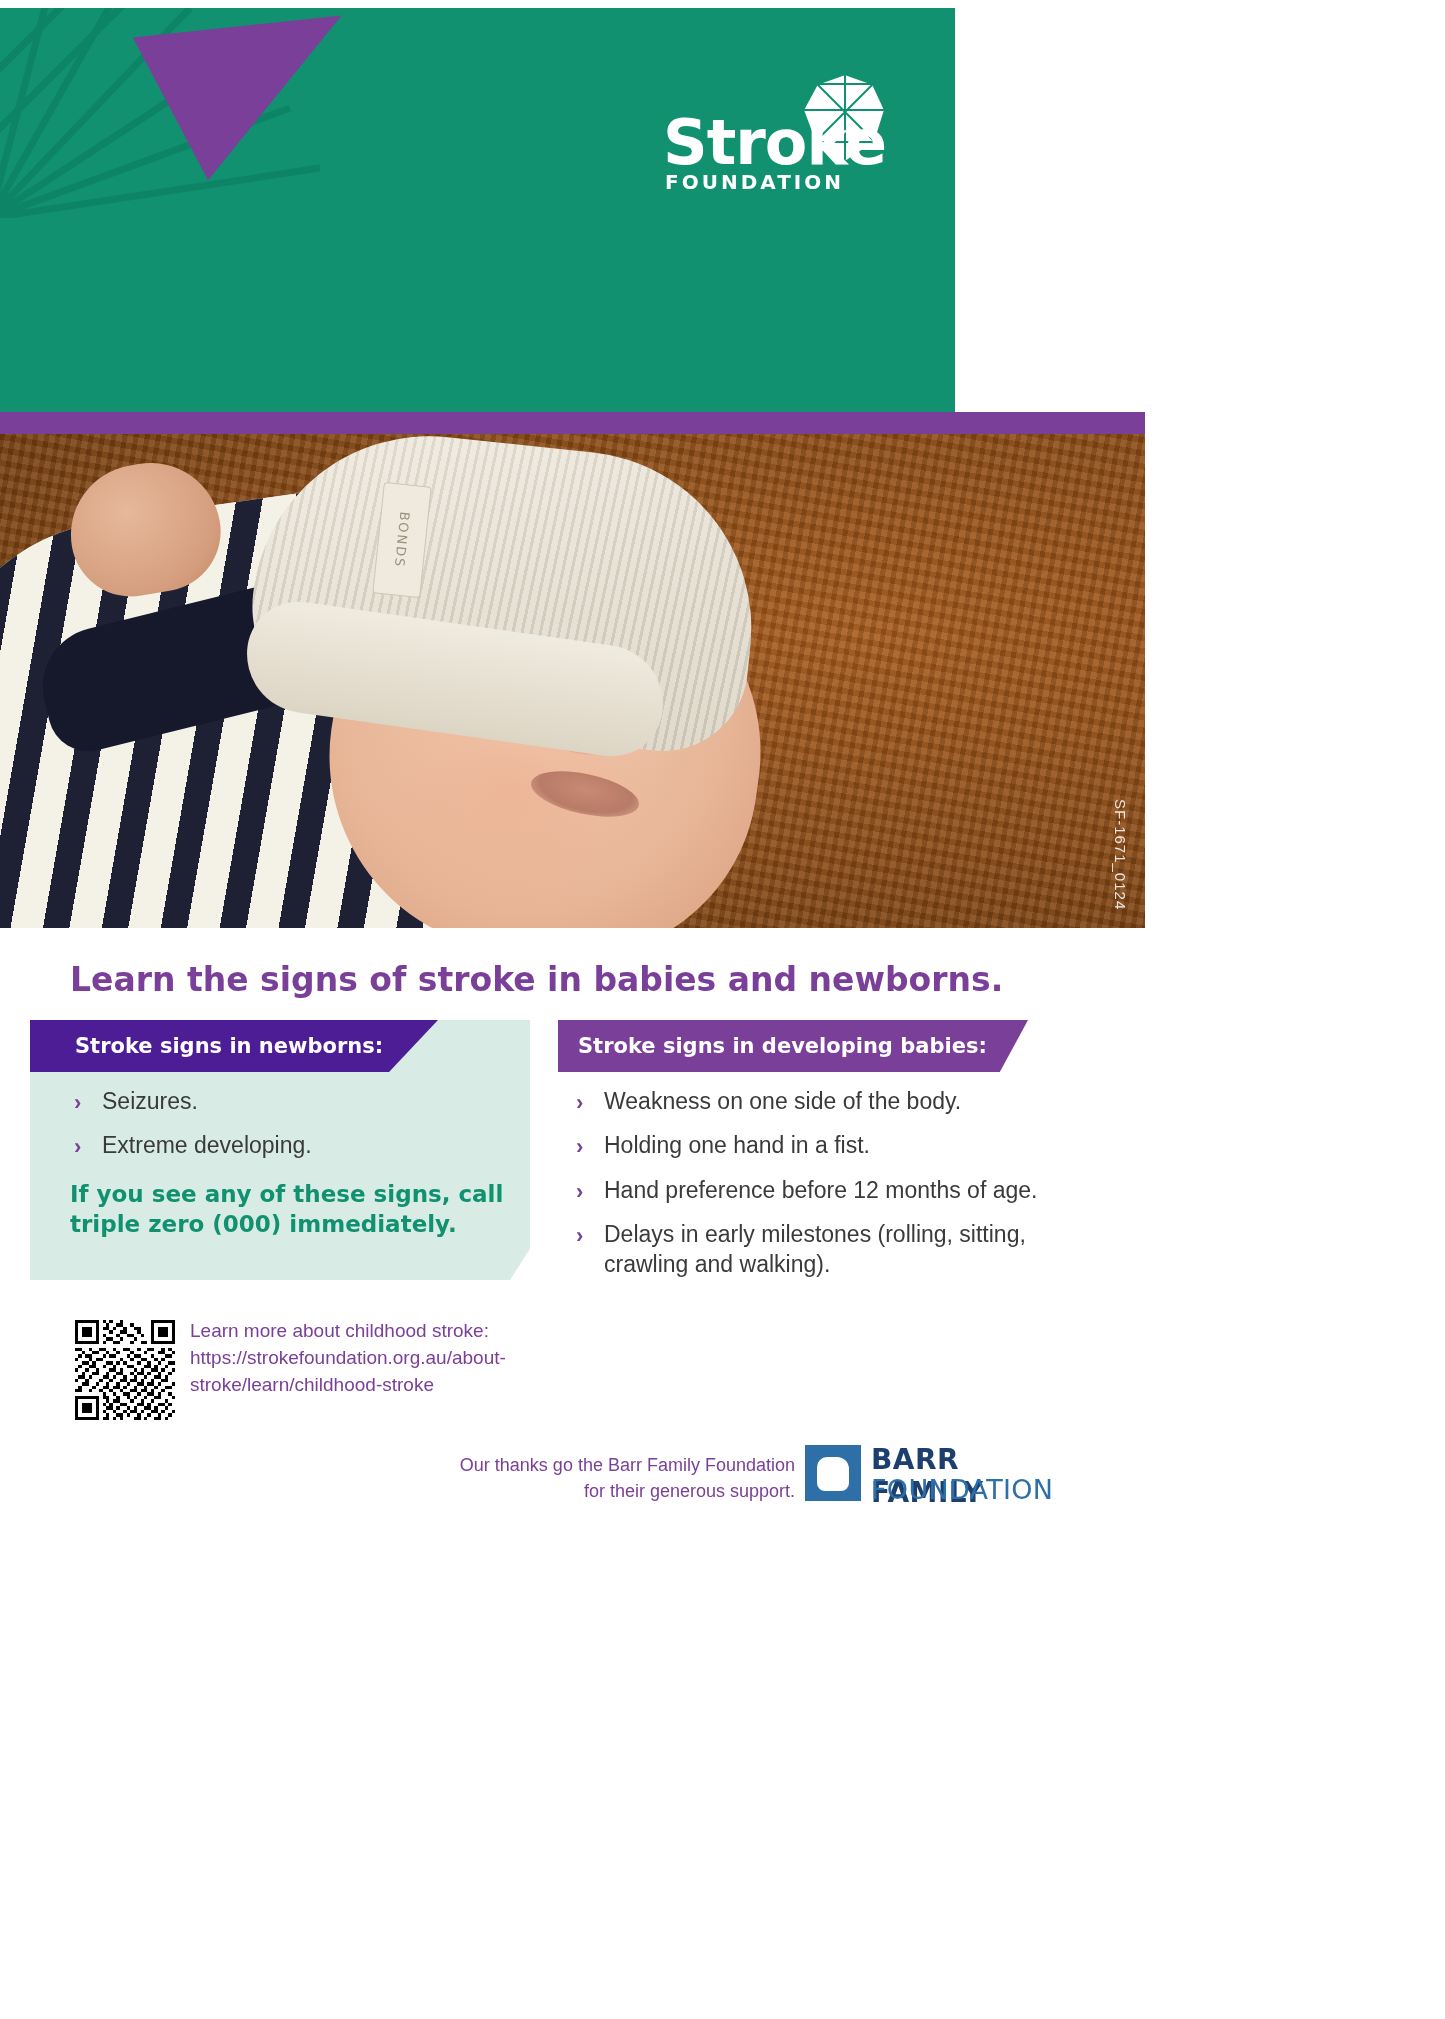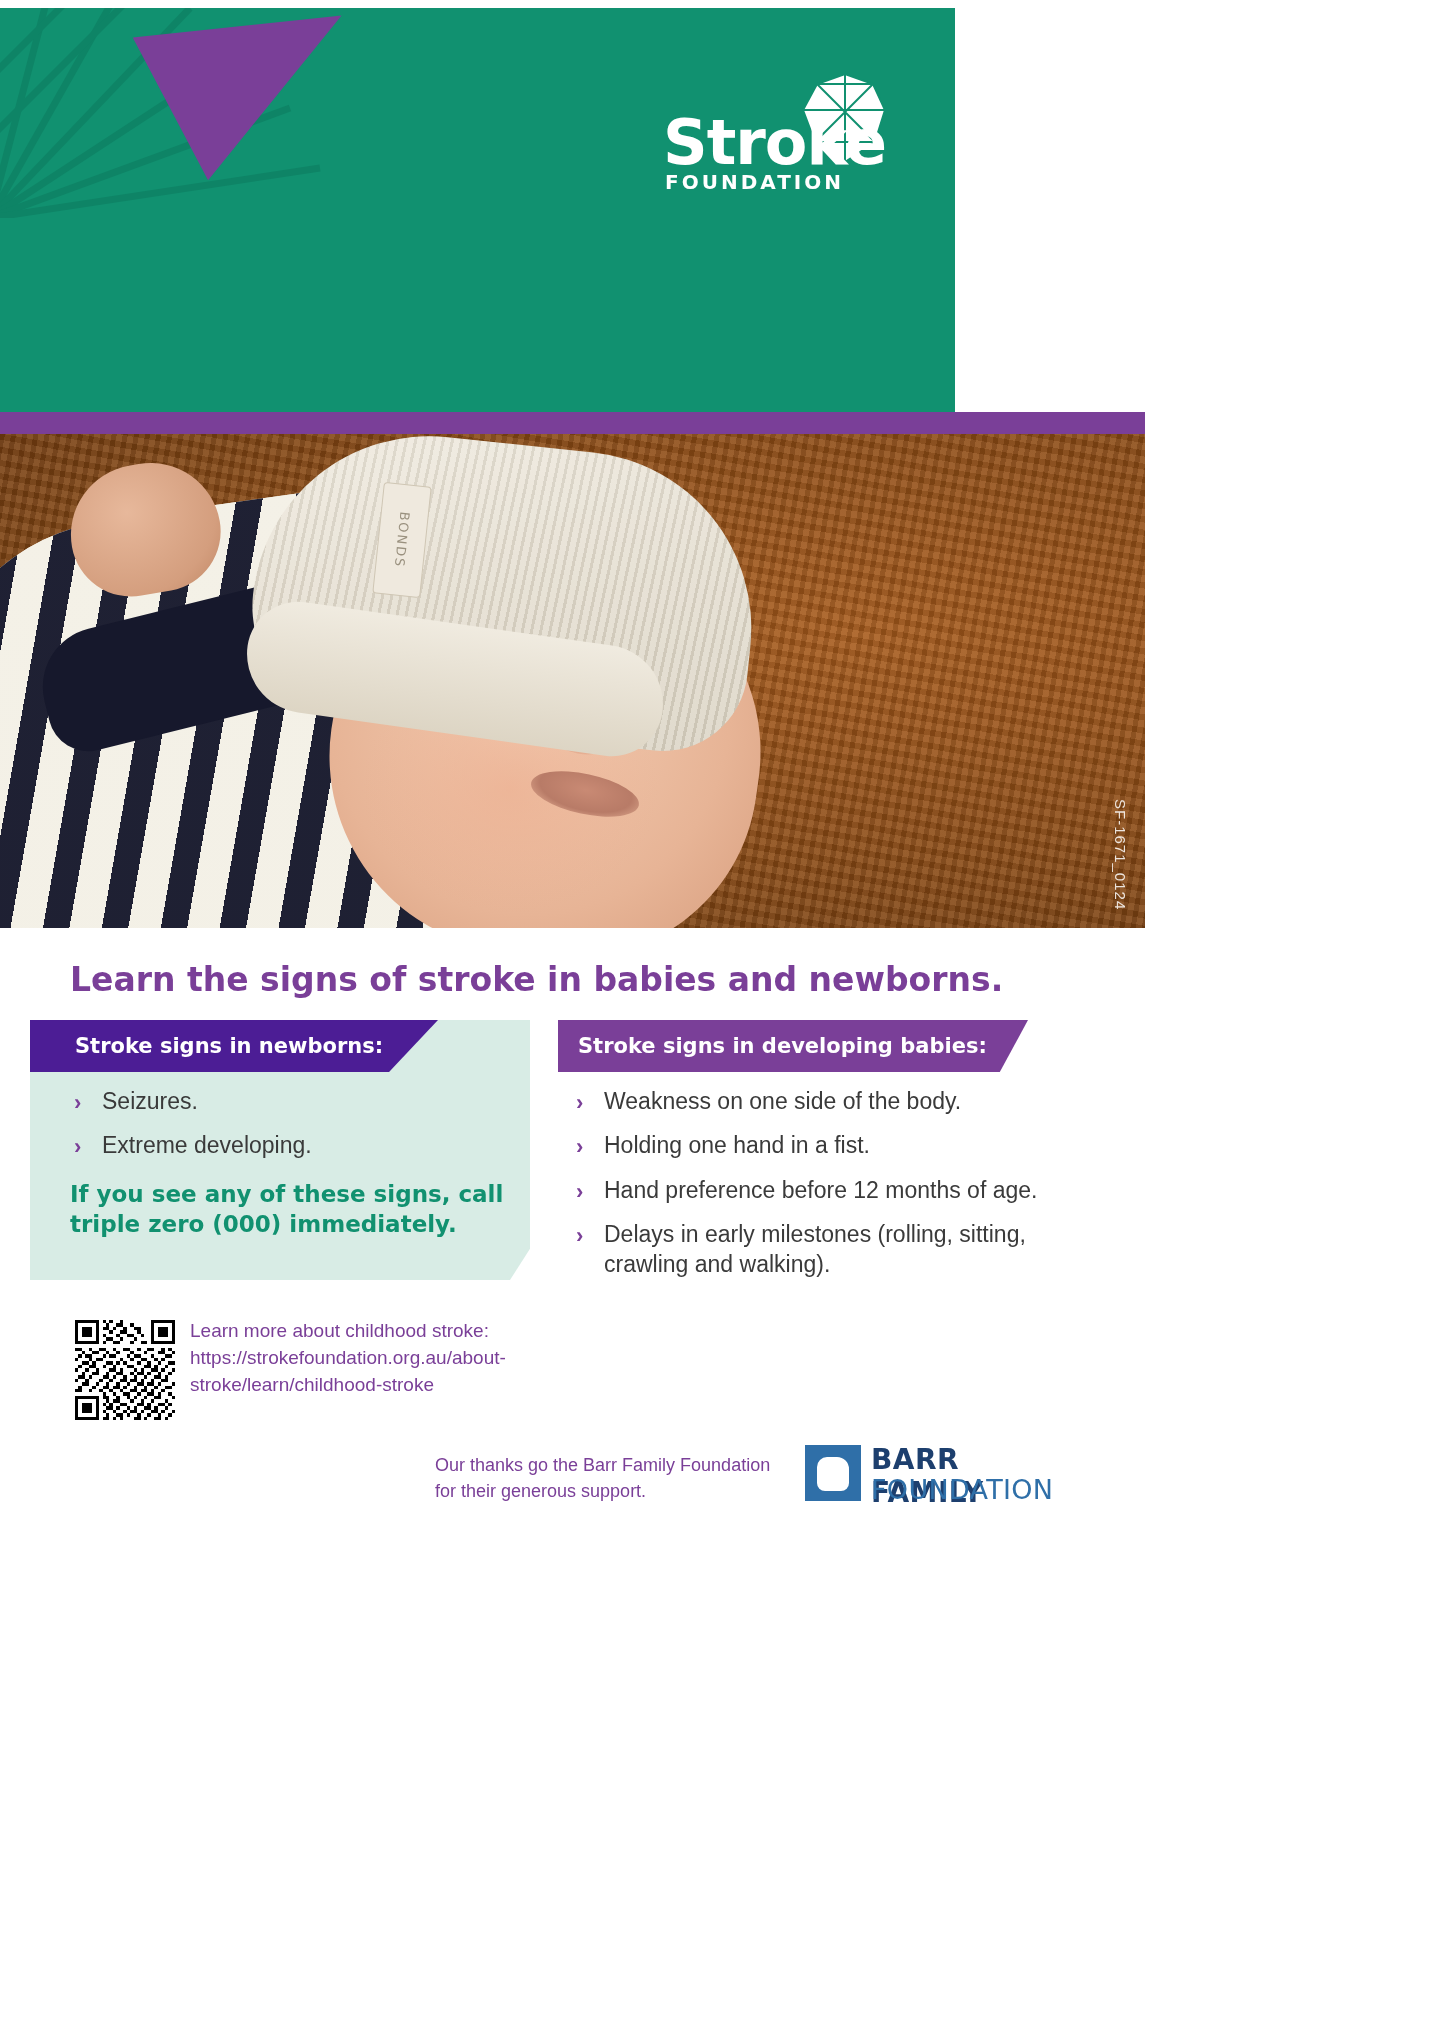--- a/index.html
+++ b/index.html
@@ -346,21 +346,21 @@
     line-height: 1.42;
     color: #7a3f98;
     font-family: "Liberation Sans", sans-serif;
   }
 
   
   .thanks {
     position: absolute;
     right: 350px; top: 1452px;
     width: 360px;
-    text-align: left;
+    text-align: right;
     font-size: 18px;
     line-height: 1.45;
     color: #7a3f98;
     font-family: "Liberation Sans", sans-serif;
   }
   .barr {
     position: absolute;
     right: 92px; top: 1443px;
     width: 248px; height: 62px;
   }

